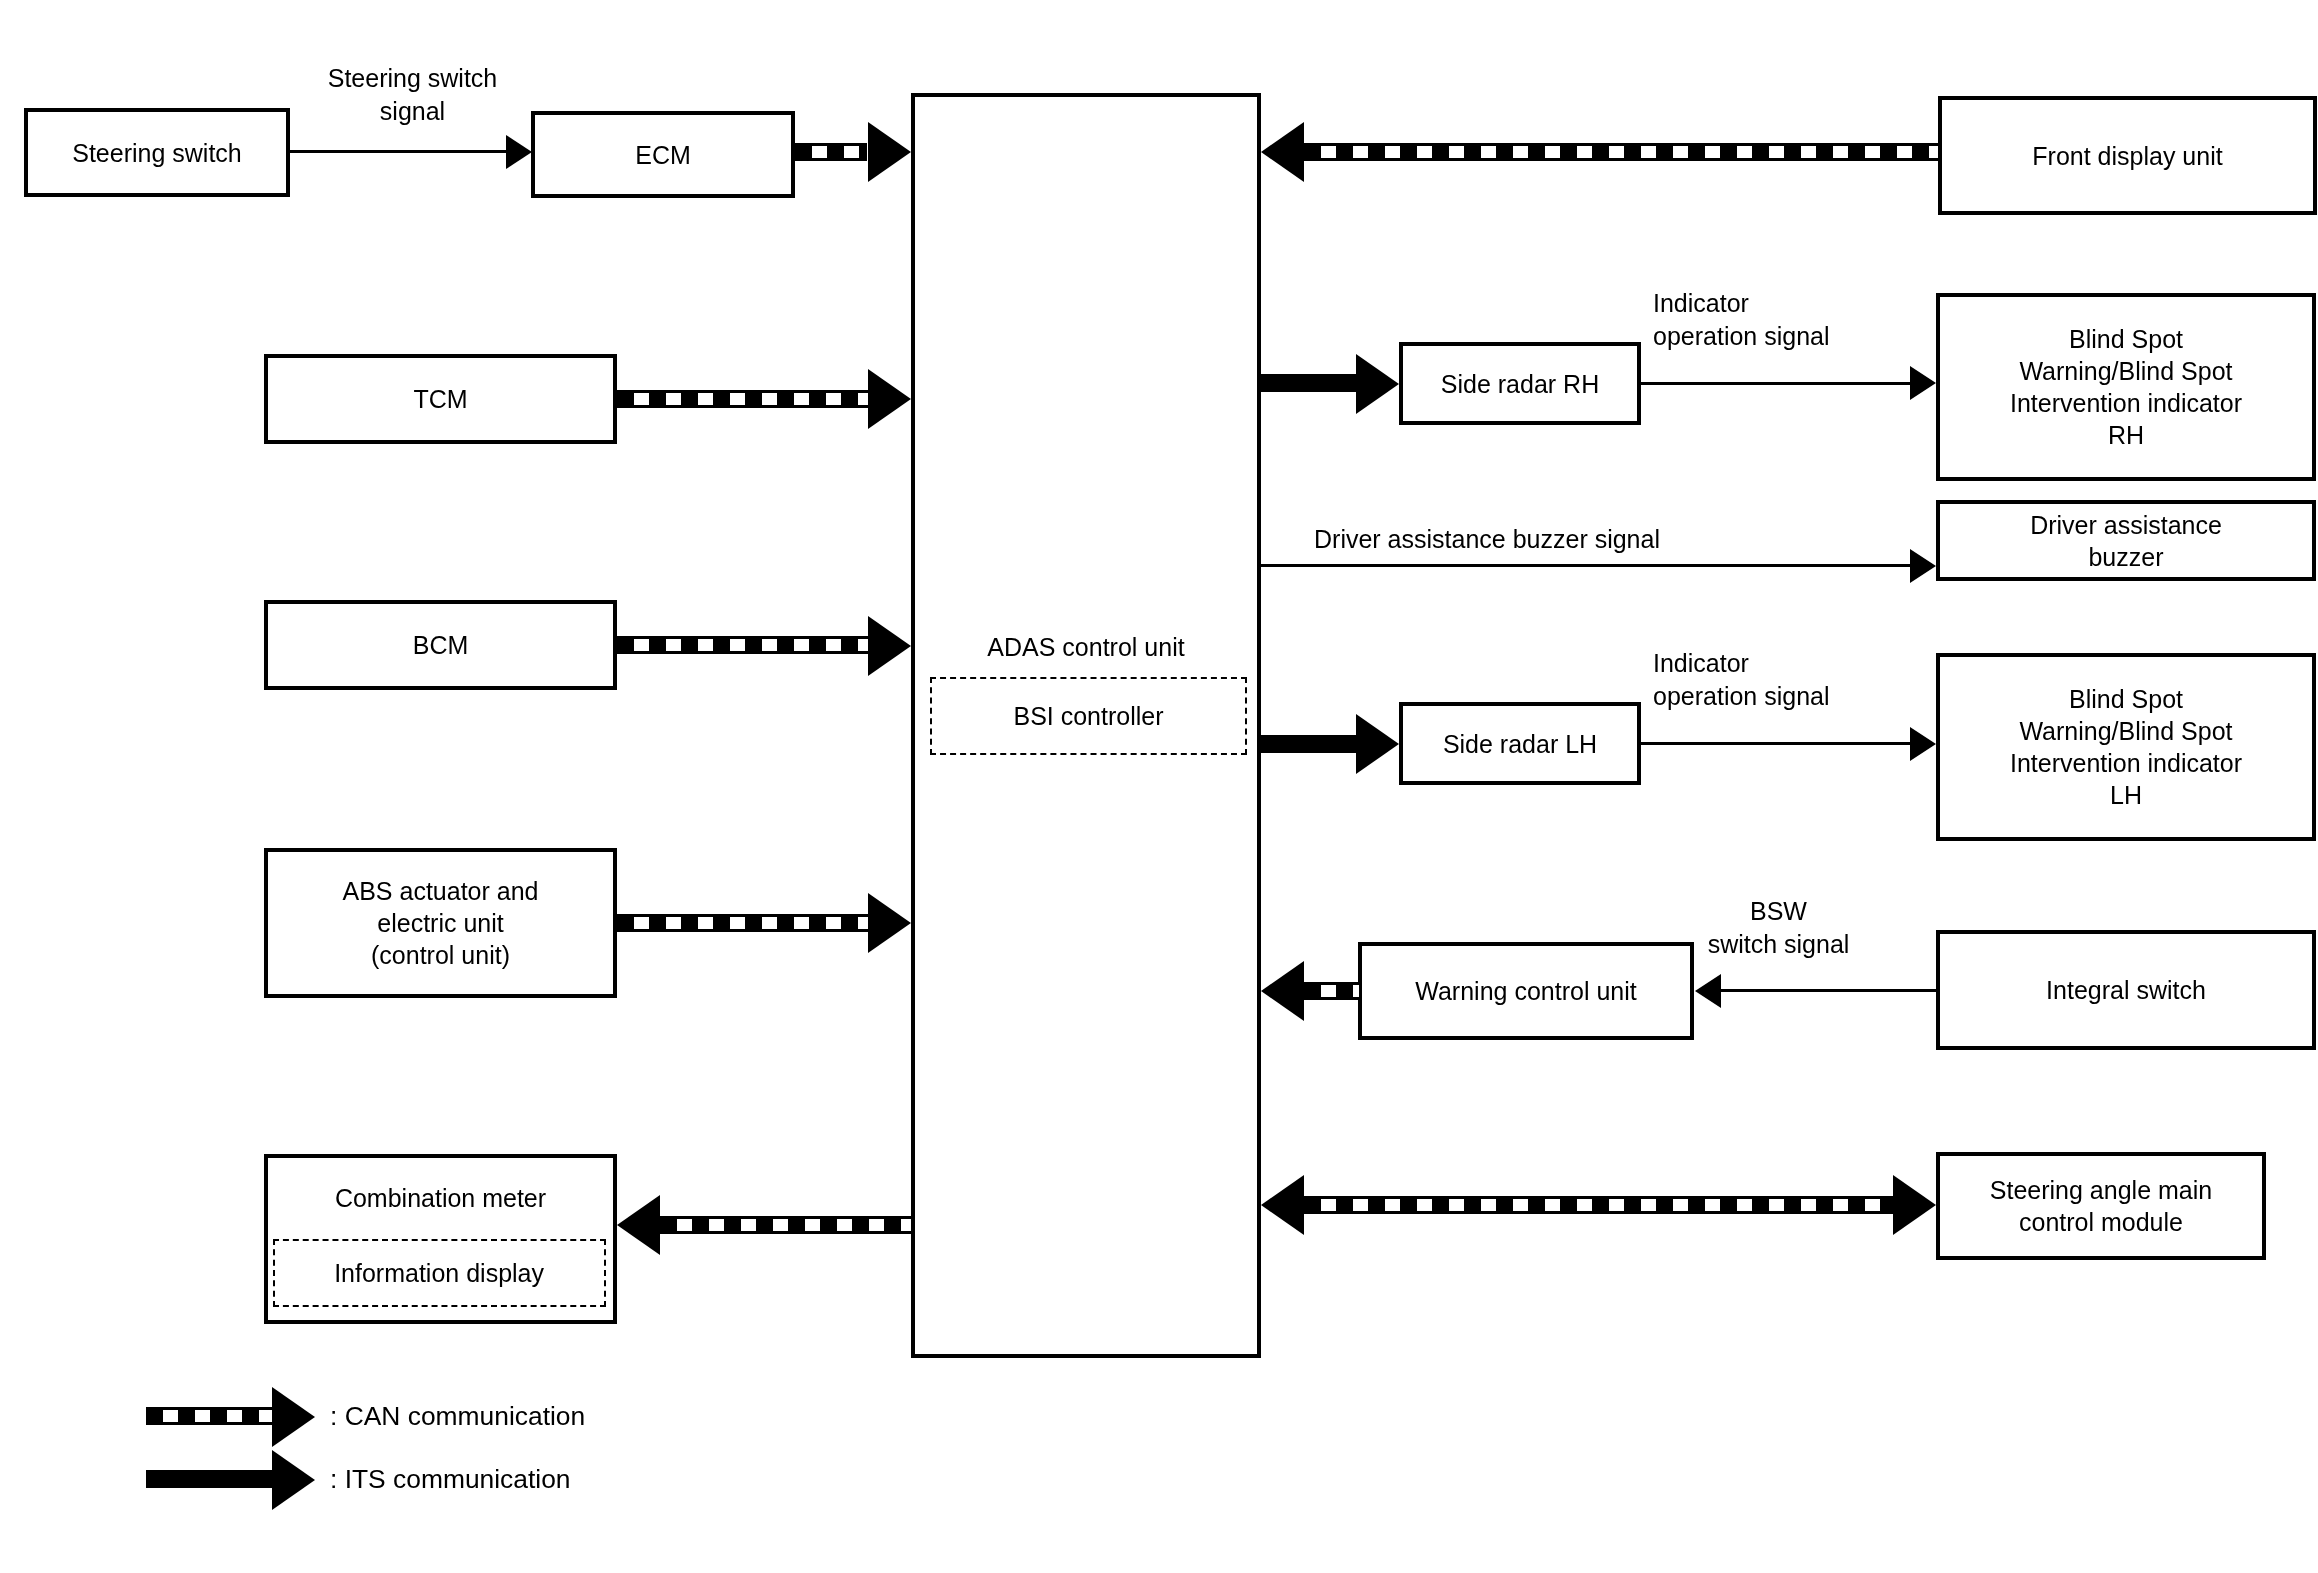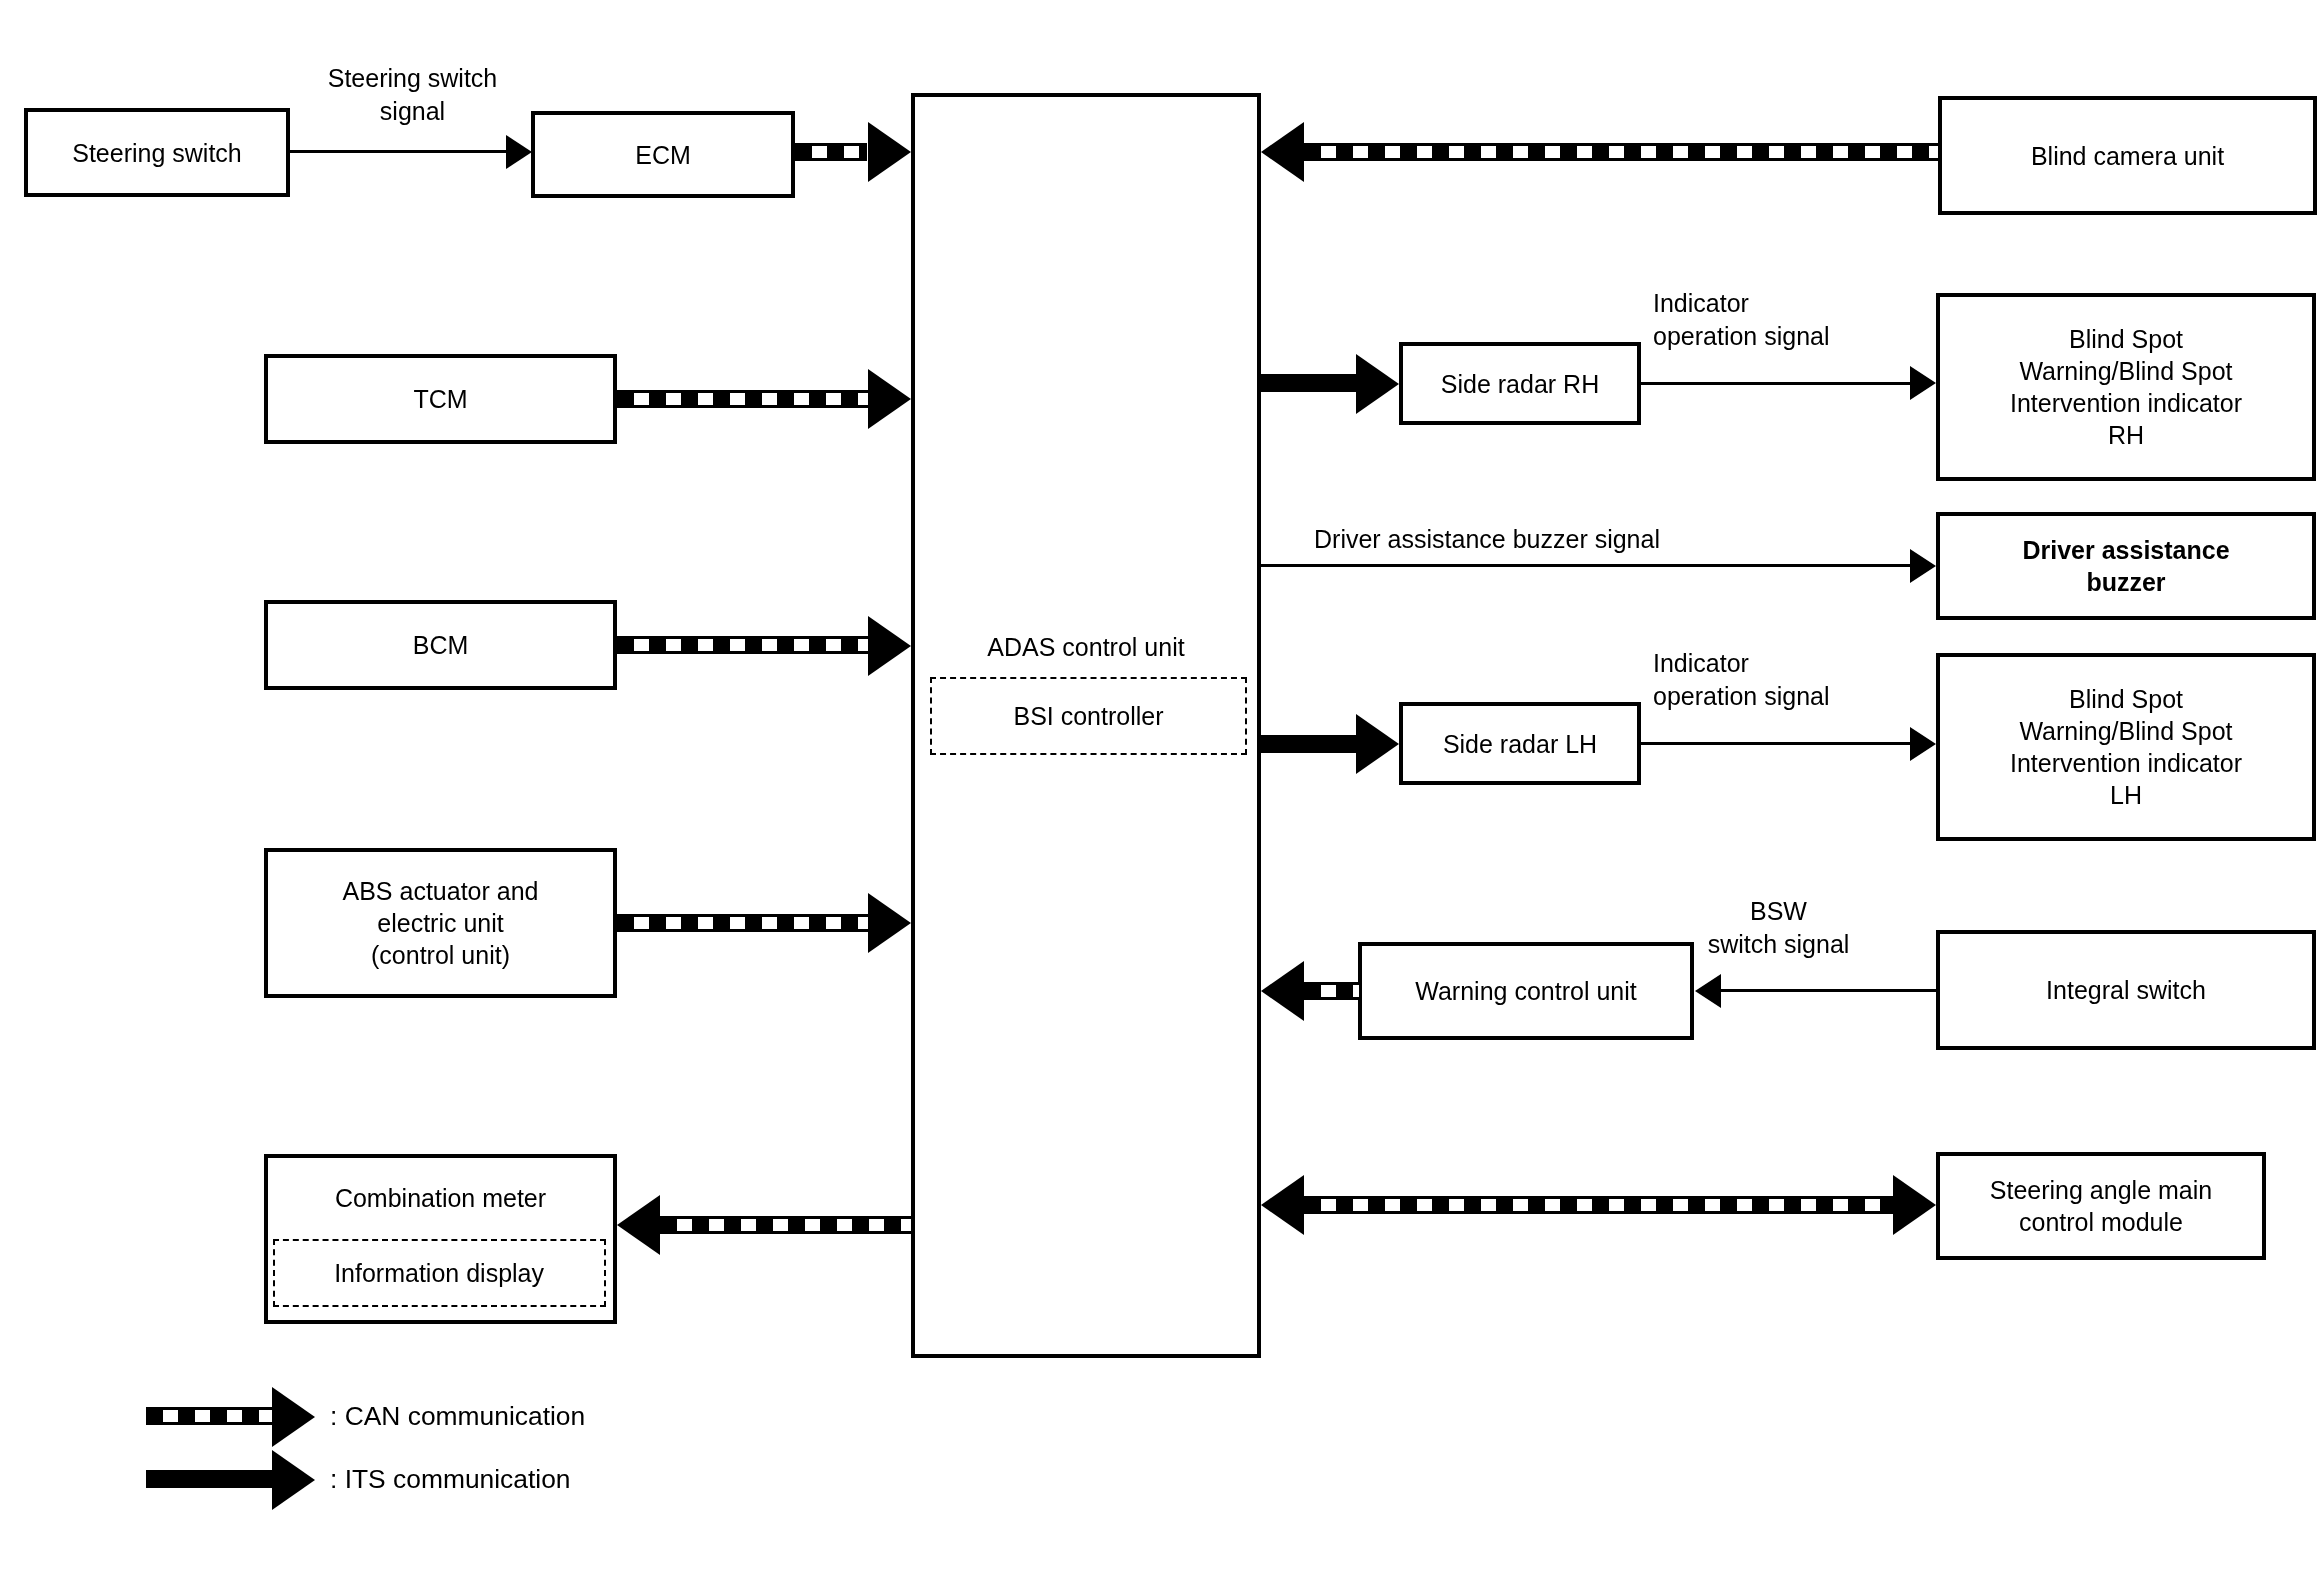--- a/index.html
+++ b/index.html
@@ -77,31 +77,31 @@
 
   <div class="box" style="left:1399px; top:702px; width:242px; height:83px;">
     <span>Side radar LH</span>
   </div>
 
   <div class="box" style="left:1358px; top:942px; width:336px; height:98px;">
     <span>Warning control unit</span>
   </div>
 
   <div class="box" style="left:1938px; top:96px; width:379px; height:119px;">
-    <span>Blind camera unit</span>
+    <span>Front display unit</span>
   </div>
 
   <div class="box" style="left:1936px; top:293px; width:380px; height:188px;">
     <span>Blind Spot
 Warning/Blind Spot
 Intervention indicator
 RH</span>
   </div>
 
-  <div class="box" style="left:1936px; top:512px; width:380px; height:108px;font-weight:bold;">
+  <div class="box" style="left:1936px; top:500px; width:380px; height:81px;">
     <span>Driver assistance
 buzzer</span>
   </div>
 
   <div class="box" style="left:1936px; top:653px; width:380px; height:188px;">
     <span>Blind Spot
 Warning/Blind Spot
 Intervention indicator
 LH</span>
   </div>

